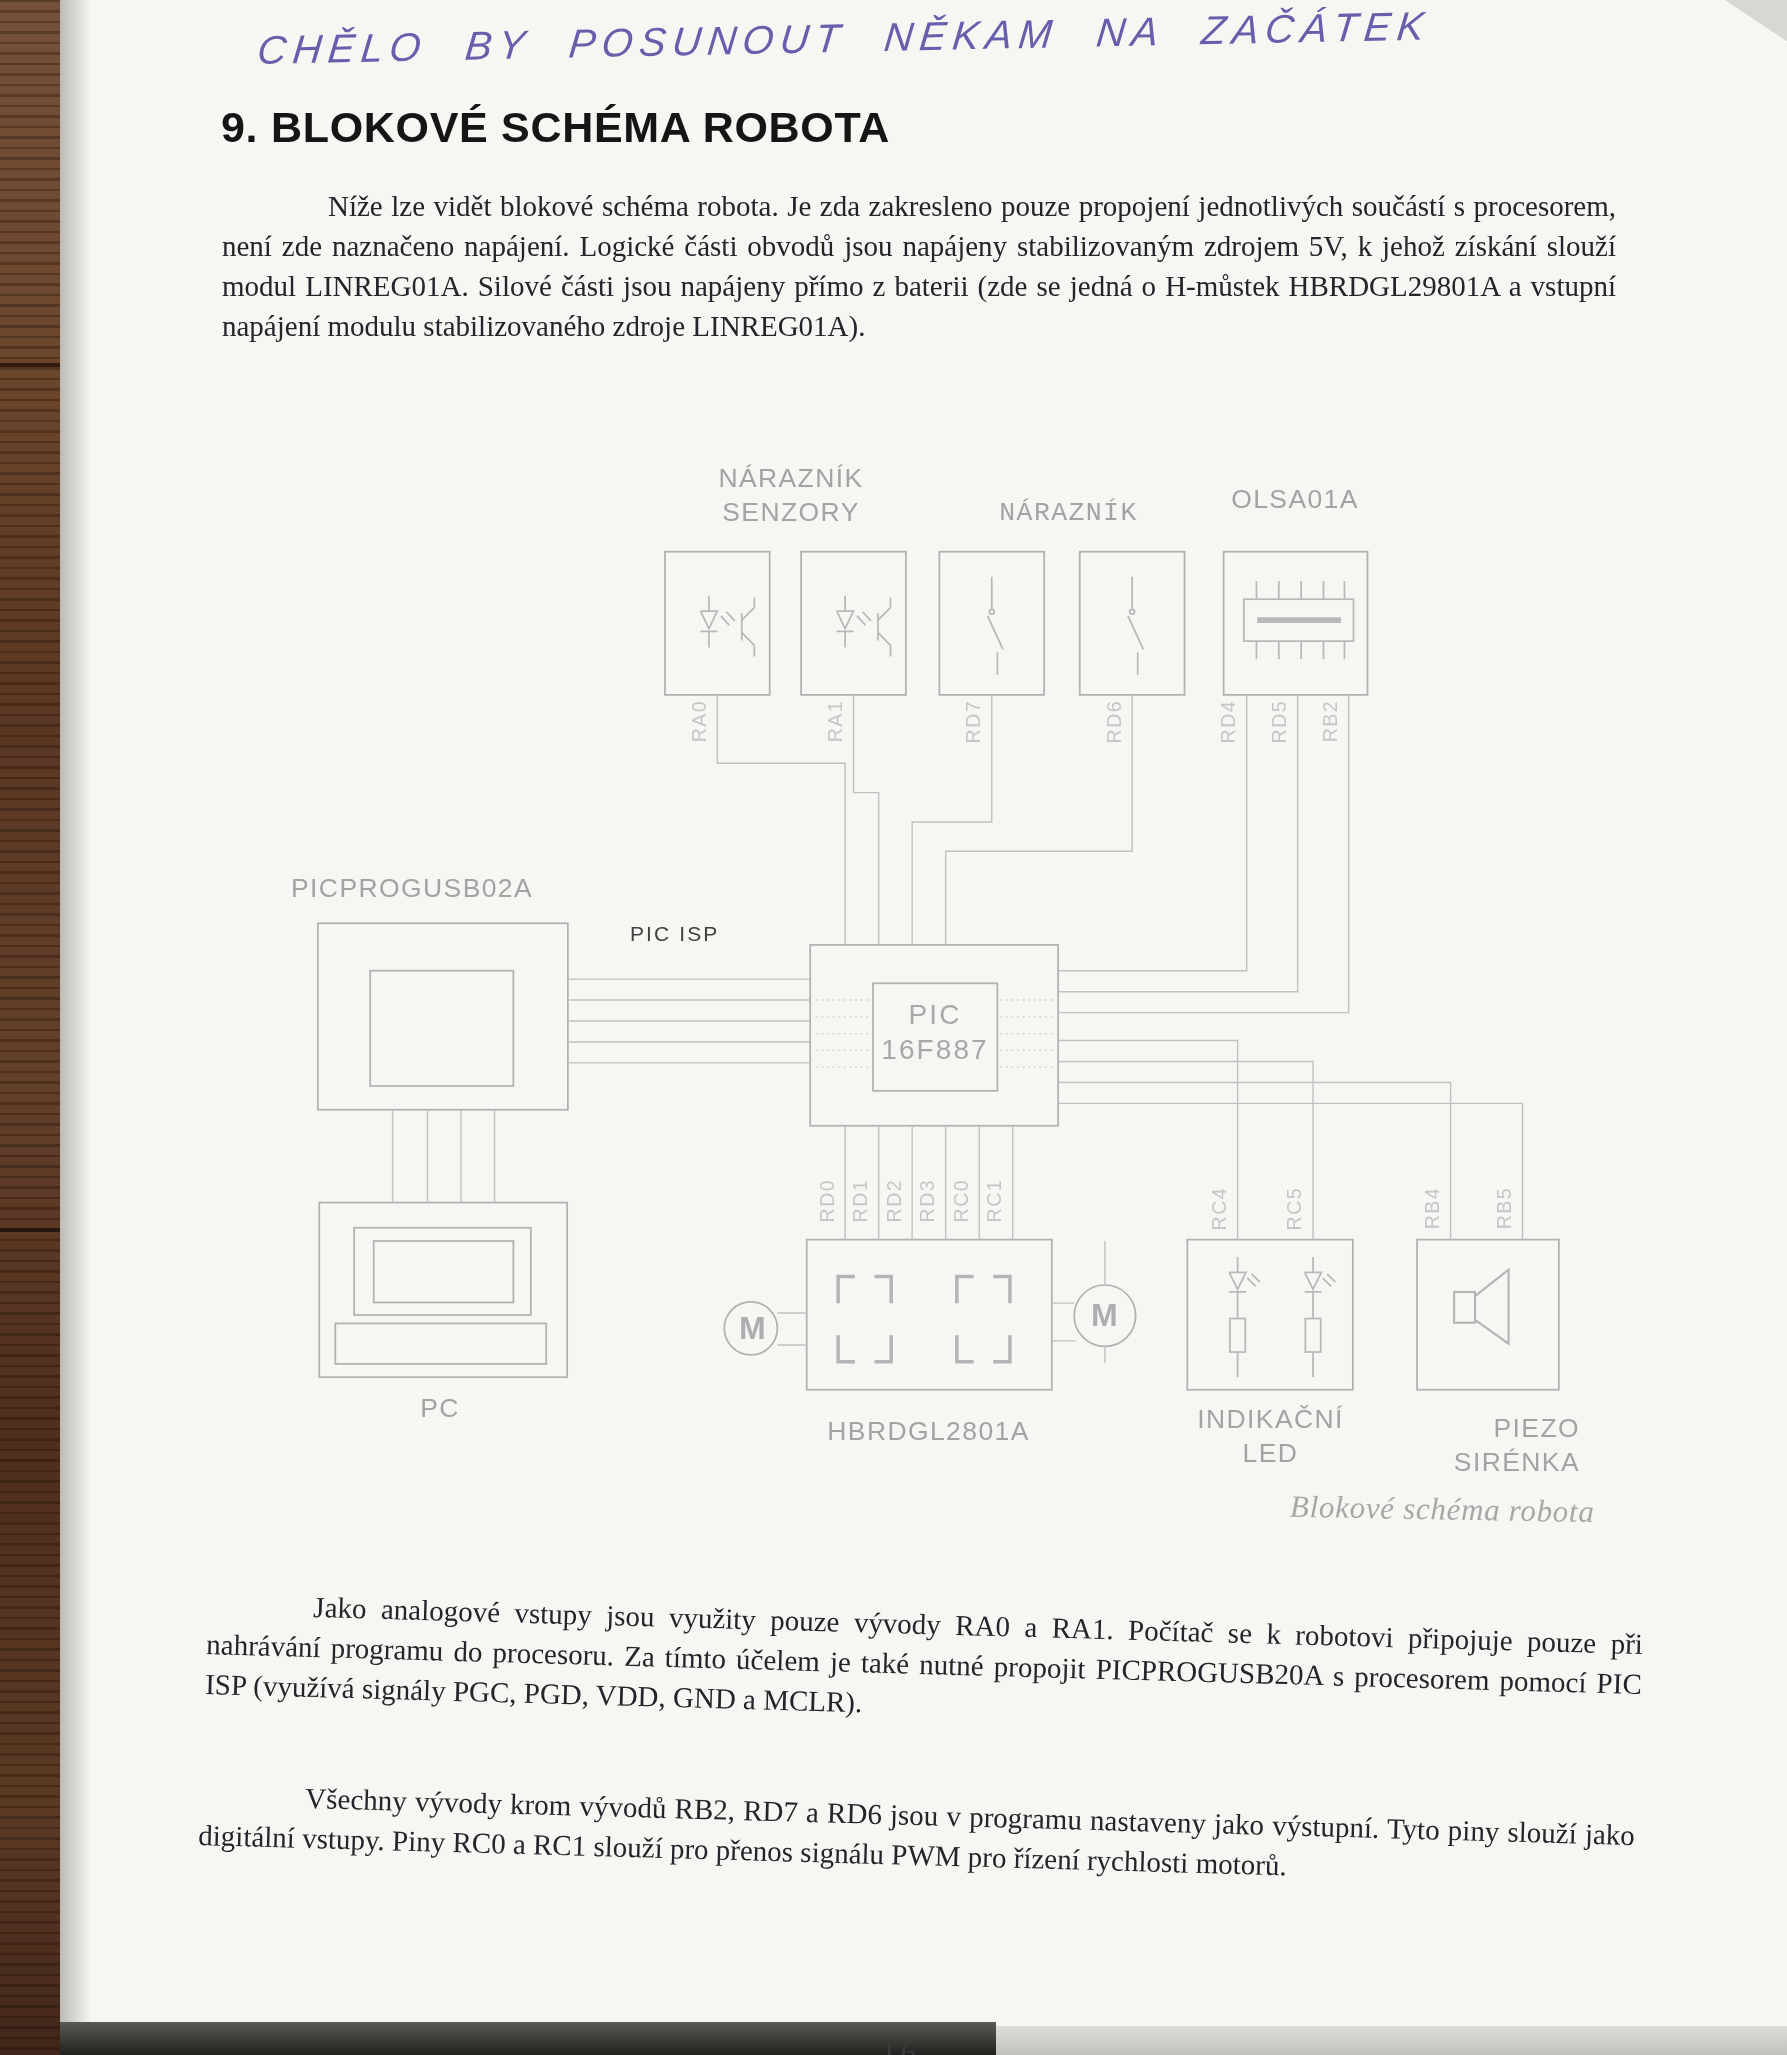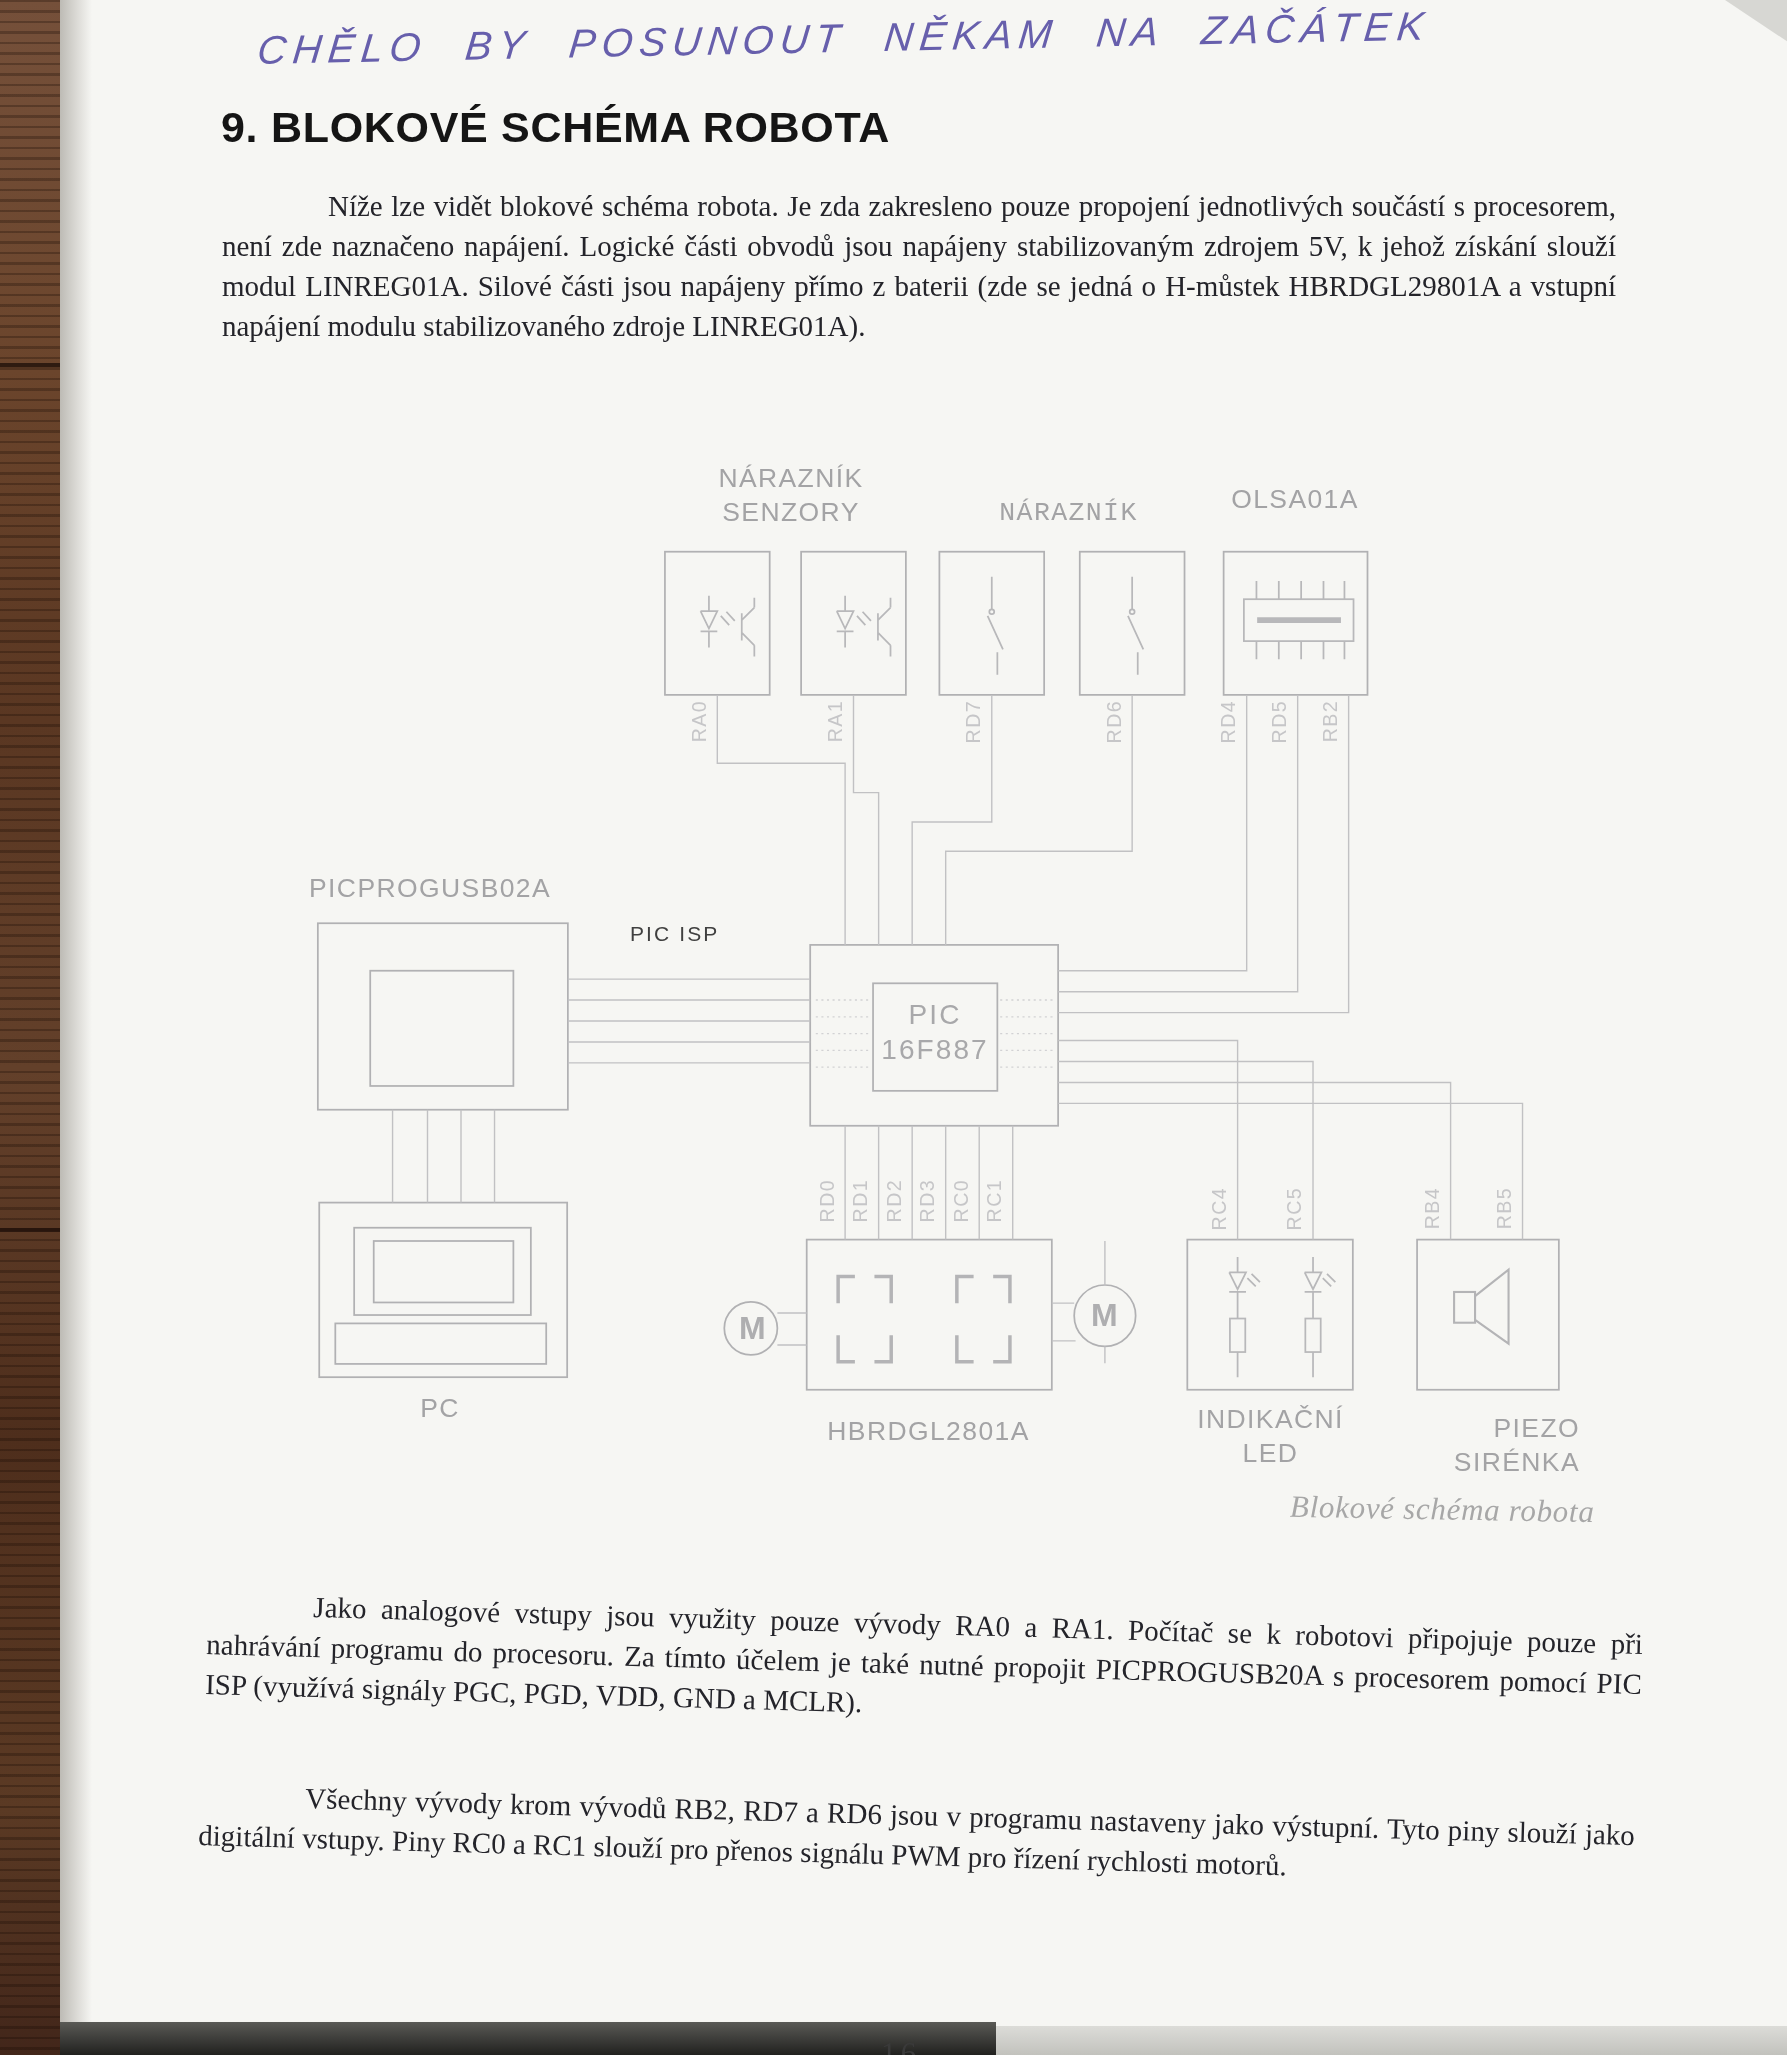--- a/index.html
+++ b/index.html
@@ -163,21 +163,21 @@
       <path d="M2112 1856 L2160 1818 V1924 L2112 1890"></path>
     </g>
   </svg>
 
   <div class="dlabel" style="left:663px;top:461px;width:256px;">
     <div>NÁRAZNÍK</div>
     <div>SENZORY</div>
   </div>
   <div class="dlabel" style="left:950px;top:496px;width:237px;font-family:Liberation Mono, monospace;">NÁRAZNÍK</div>
   <div class="dlabel" style="left:1187px;top:482px;width:216px;">OLSA01A</div>
-  <div class="dlabel" style="left:309px;top:871px;width:321px;text-align:left;">PICPROGUSB02A</div>
+  <div class="dlabel" style="left:291px;top:871px;width:321px;text-align:left;">PICPROGUSB02A</div>
   <div class="isp">PIC ISP</div>
   <div class="pic-text">
     <div>PIC</div>
     <div>16F887</div>
   </div>
   <div class="dlabel" style="left:377px;top:1391px;width:126px;">PC</div>
   <div class="dlabel" style="left:796px;top:1402px;width:265px;margin-top:12px;">HBRDGL2801A</div>
   <div class="dlabel" style="left:1172px;top:1402px;width:197px;">
     <div>INDIKAČNÍ</div>
     <div>LED</div>

